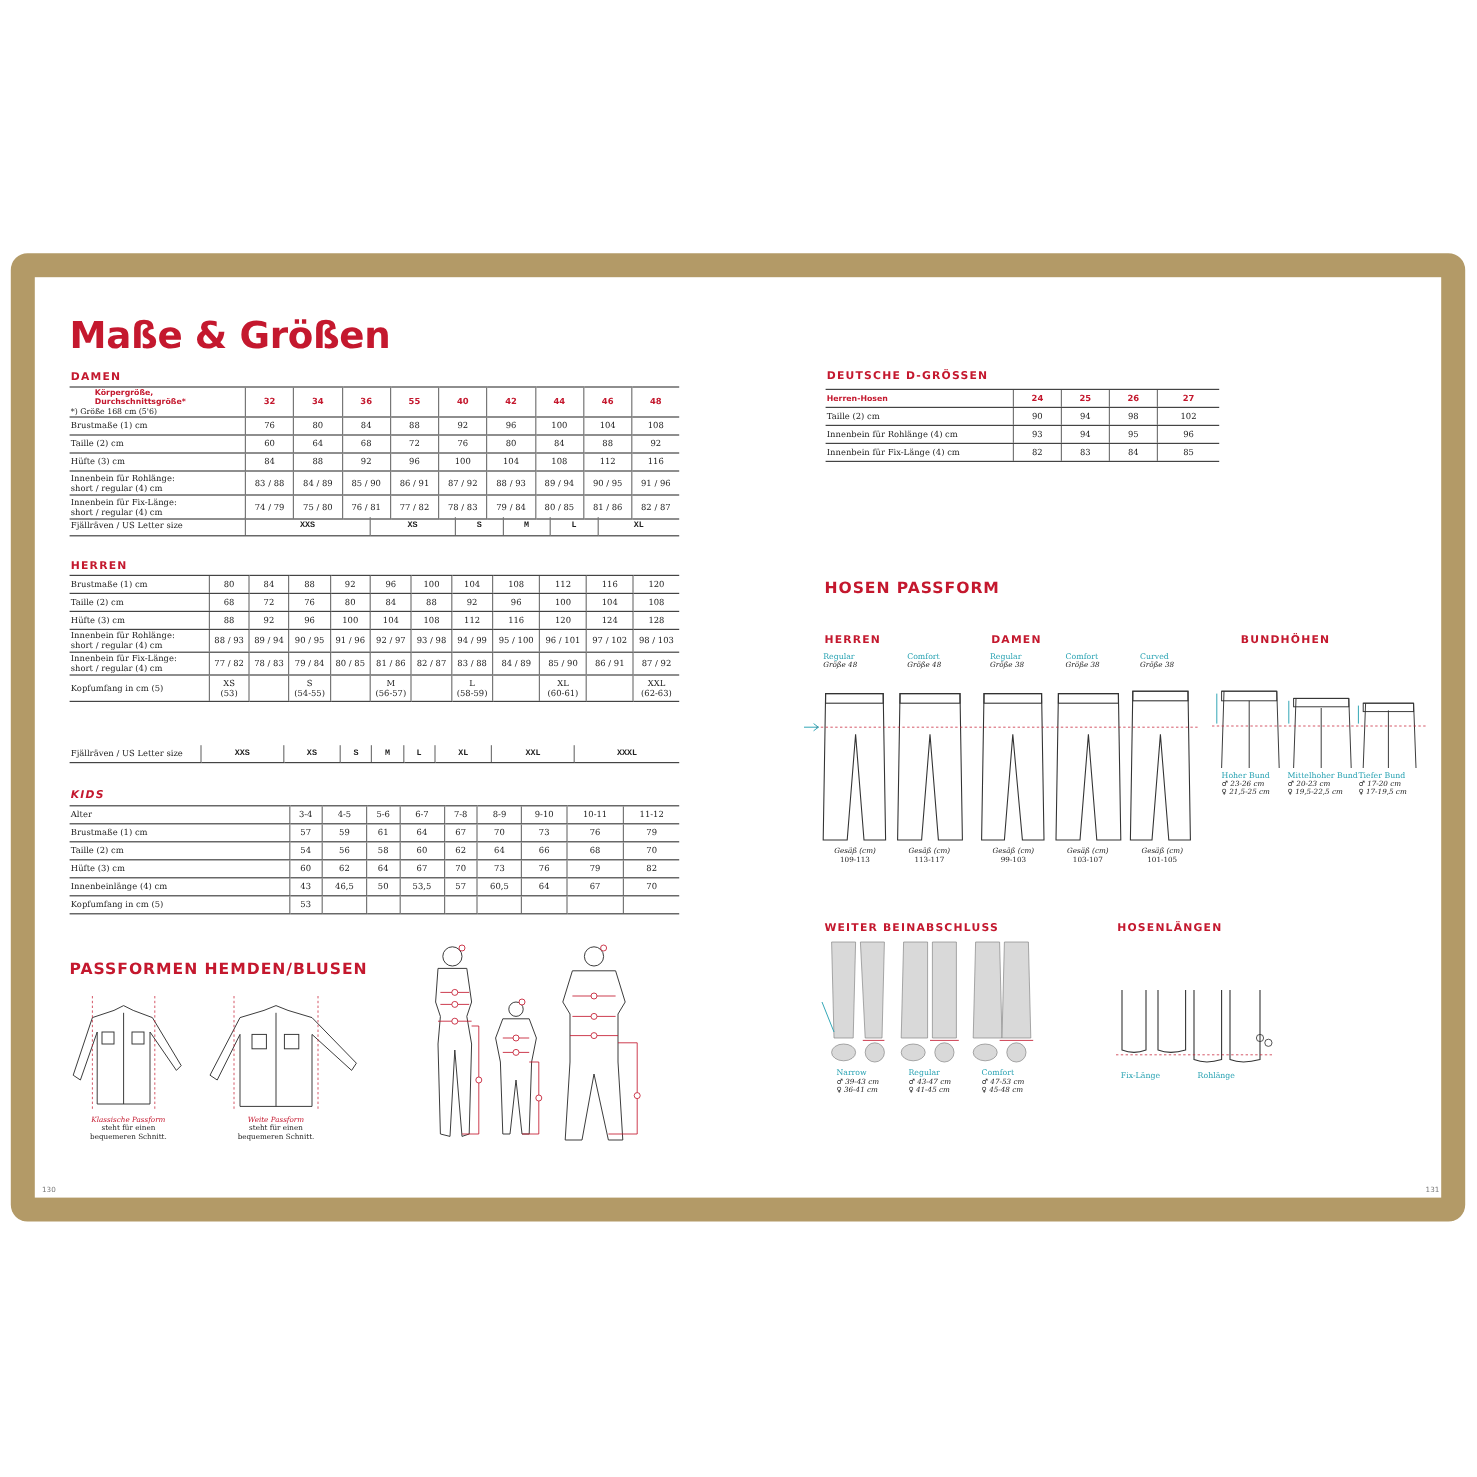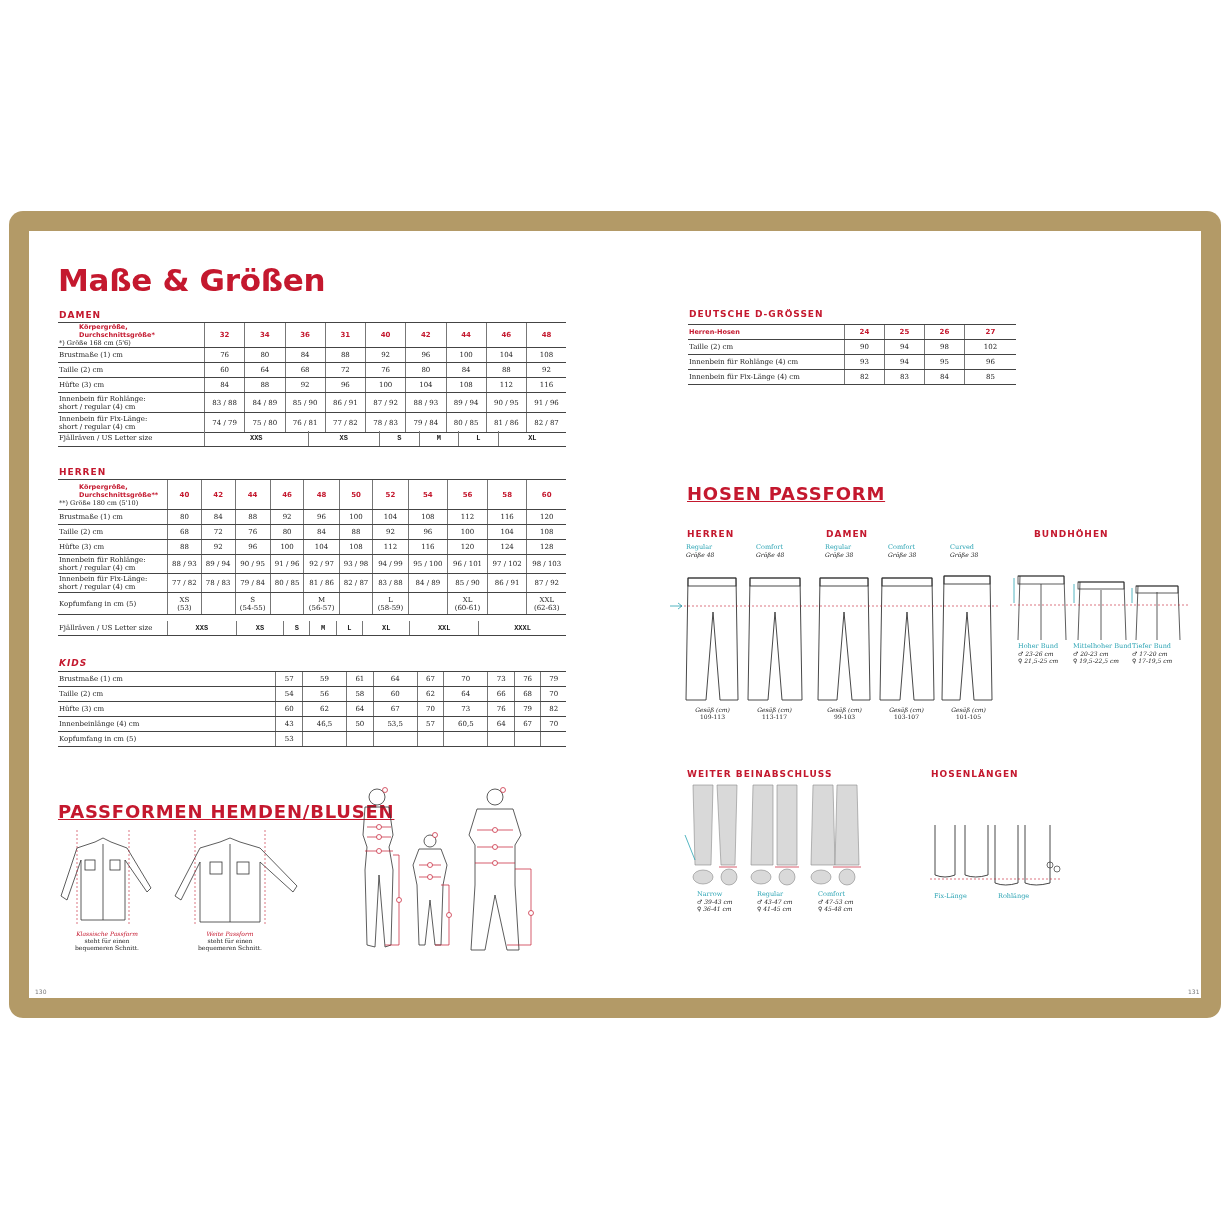--- a/index.html
+++ b/index.html
@@ -5,21 +5,21 @@
   html, body { margin:0; padding:0; background:#ffffff; }
   body { width:1231px; height:1231px; position:relative; overflow:hidden;
          font-family:"DejaVu Serif", serif; color:#222; }
   .frame { position:absolute; left:9px; top:211px; width:1212px; height:807px;
            background:#b39a67; border-radius:14px; }
   .page { position:absolute; left:29px; top:231px; width:1172px; height:767px;
           background:#ffffff; }
   .h-red { color:#c4182e; font-family:"DejaVu Sans", sans-serif; font-weight:bold; }
   .main-title { position:absolute; left:58px; top:262px; font-size:31px; letter-spacing:-0.3px; }
   .sec { position:absolute; font-size:9px; letter-spacing:1px; }
-  .big-sec { position:absolute; font-size:18px; letter-spacing:0.8px;text-decoration:underline; }
+  .big-sec { position:absolute; font-size:13px; letter-spacing:0.8px; }
   table.sz { position:absolute; border-collapse:collapse; font-size:7px; font-family:"DejaVu Serif", serif; }
   table.sz td { border-bottom:1px solid #444; border-left:1px solid #777; text-align:center;
                 padding:0; line-height:8px; height:14px; color:#222; }
   table.sz td:first-child { border-left:none; text-align:left; padding-left:1px; }
   table.sz tr:first-child td { border-top:1.5px solid #444; }
   table.sz .hd { color:#c4182e; font-family:"DejaVu Sans", sans-serif; font-weight:bold; font-size:6.5px;margin-left:20px; }
   table.sz .hn { color:#c4182e; font-family:"DejaVu Sans", sans-serif; font-weight:bold; font-size:7px; }
   .lbl2 span { display:block; }
   .fj { color:#c4182e; font-family:Liberation Mono, monospace; font-weight:bold; font-size:7px; }
   .cap { position:absolute; font-size:6px; text-align:center; line-height:7px; }
@@ -40,21 +40,21 @@
 <table class="sz" style="left:58px;top:322px;width:508px;">
   <tbody>
     <tr style="height:22px">
       <td style="width:145px">
         <span class="hd" style="display:block">Körpergröße, Durchschnittsgröße*</span>
         <span style="display:block;font-size:6.5px">*) Größe 168 cm (5'6)</span>
       </td>
       <td class="hn">32</td>
       <td class="hn">34</td>
       <td class="hn">36</td>
-      <td class="hn">31</td>
+      <td class="hn">55</td>
       <td class="hn">40</td>
       <td class="hn">42</td>
       <td class="hn">44</td>
       <td class="hn">46</td>
       <td class="hn">48</td>
     </tr>
     <tr style="height:15px">
       <td>Brustmaße (1) cm</td>
       <td>76</td>
       <td>80</td>
@@ -132,38 +132,20 @@
       <td class="fj" style="border-top:none">M</td>
       <td class="fj" style="border-top:none">L</td>
       <td class="fj" style="border-top:none">XL</td>
     </tr>
   </tbody>
 </table>
 
 <div class="sec h-red" style="left:59px;top:467px;">HERREN</div>
 <table class="sz" style="left:58px;top:479px;width:508px;">
   <tbody>
-    <tr style="height:30px">
-      <td style="width:108px">
-        <span class="hd" style="display:block">Körpergröße,</span>
-        <span class="hd" style="display:block">Durchschnittsgröße**</span>
-        <span style="display:block;font-size:6.5px">**) Größe 180 cm (5'10)</span>
-      </td>
-      <td class="hn">40</td>
-      <td class="hn">42</td>
-      <td class="hn">44</td>
-      <td class="hn">46</td>
-      <td class="hn">48</td>
-      <td class="hn">50</td>
-      <td class="hn">52</td>
-      <td class="hn">54</td>
-      <td class="hn">56</td>
-      <td class="hn">58</td>
-      <td class="hn">60</td>
-    </tr>
     <tr style="height:15px">
       <td>Brustmaße (1) cm</td>
       <td>80</td>
       <td>84</td>
       <td>88</td>
       <td>92</td>
       <td>96</td>
       <td>100</td>
       <td>104</td>
       <td>108</td>
@@ -279,20 +261,32 @@
       <td class="fj" style="border-top:none">XL</td>
       <td class="fj" style="border-top:none">XXL</td>
       <td class="fj" style="border-top:none">XXXL</td>
     </tr>
   </tbody>
 </table>
 
 <div class="sec h-red" style="left:59px;top:658px;font-style:italic;">KIDS</div>
 <table class="sz" style="left:58px;top:671px;width:508px;">
   <tbody>
+    <tr style="height:12px">
+      <td>Alter</td>
+      <td>3-4</td>
+      <td>4-5</td>
+      <td>5-6</td>
+      <td>6-7</td>
+      <td>7-8</td>
+      <td>8-9</td>
+      <td>9-10</td>
+      <td>10-11</td>
+      <td>11-12</td>
+    </tr>
     <tr style="height:12px">
       <td>Brustmaße (1) cm</td>
       <td>57</td>
       <td>59</td>
       <td>61</td>
       <td>64</td>
       <td>67</td>
       <td>70</td>
       <td>73</td>
       <td>76</td>

